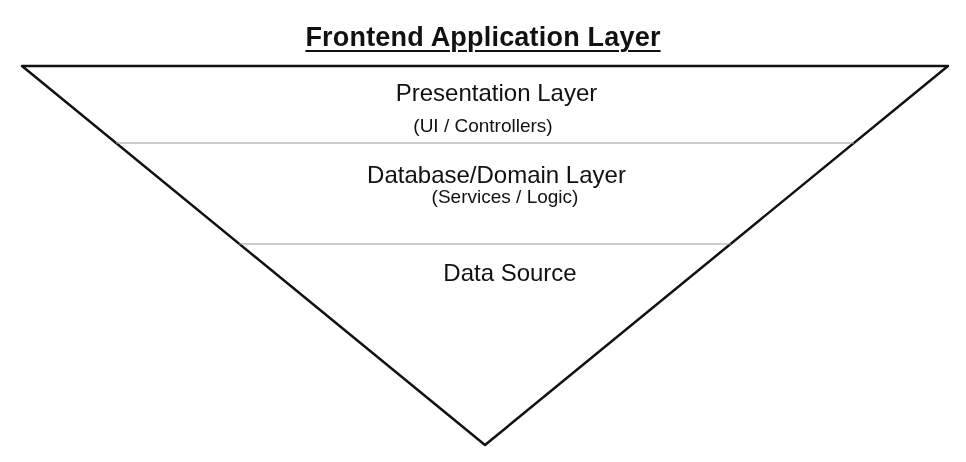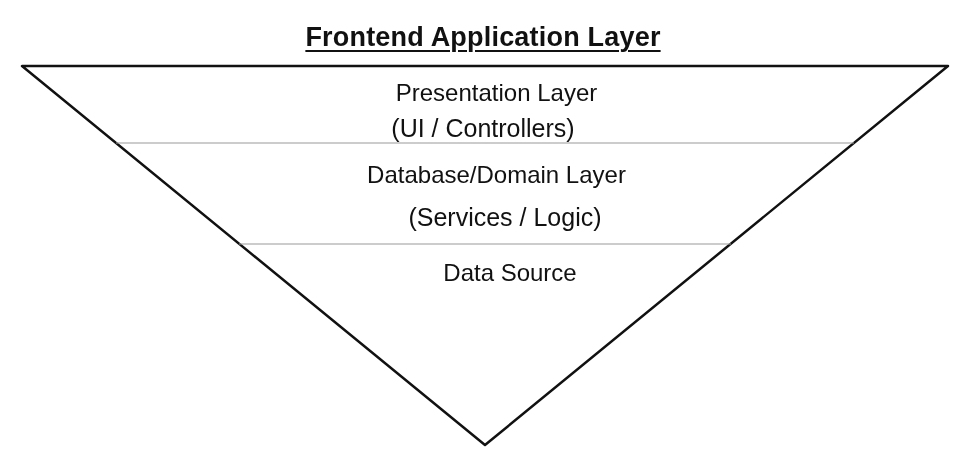--- a/index.html
+++ b/index.html
@@ -43,26 +43,26 @@
     right: 0;
     text-align: center;
     line-height: 1;
     white-space: nowrap;
   }
   .layer-label.main {
     font-size: 24px;
     padding-left: 27px;
   }
   .layer-label.sub {
-    font-size: 25px;
+    font-size: 19px;
   }
   .l1-main { top: 81px; }
   .l1-sub  { top: 116px; }
   .l2-main { top: 163px; }
-  .l2-sub  { top: 205px; padding-left: 44px; }
+  .l2-sub  { top: 187px; padding-left: 44px; }
   .l3-main { top: 261px; margin-left: 27px; }
   .l3-sub  { top: 300px; }
 </style>
 </head>
 <body>
 
 <div class="canvas">
 
   <div class="title">Frontend Application Layer</div>
 

